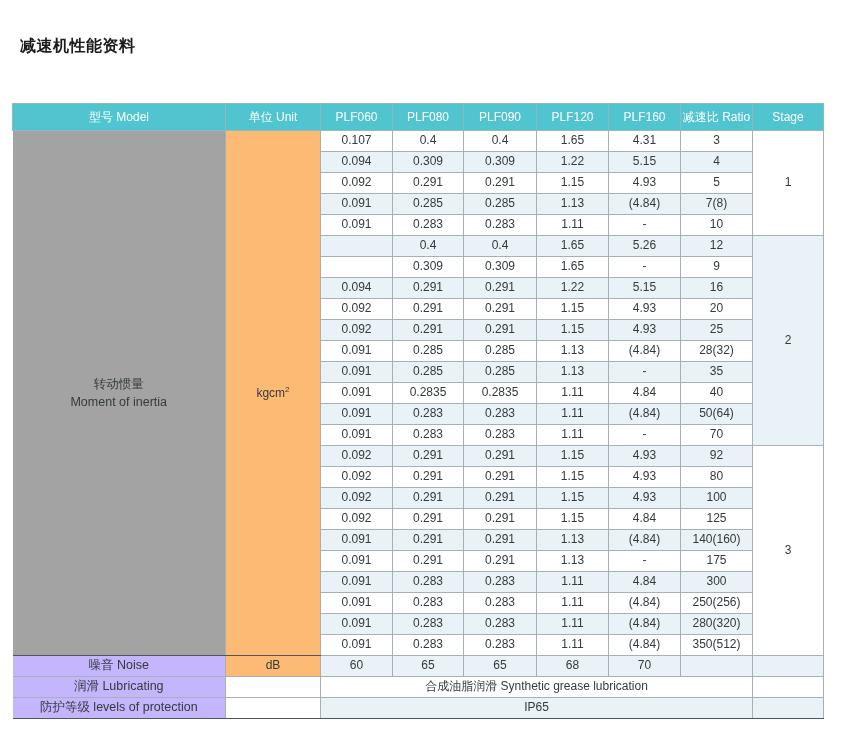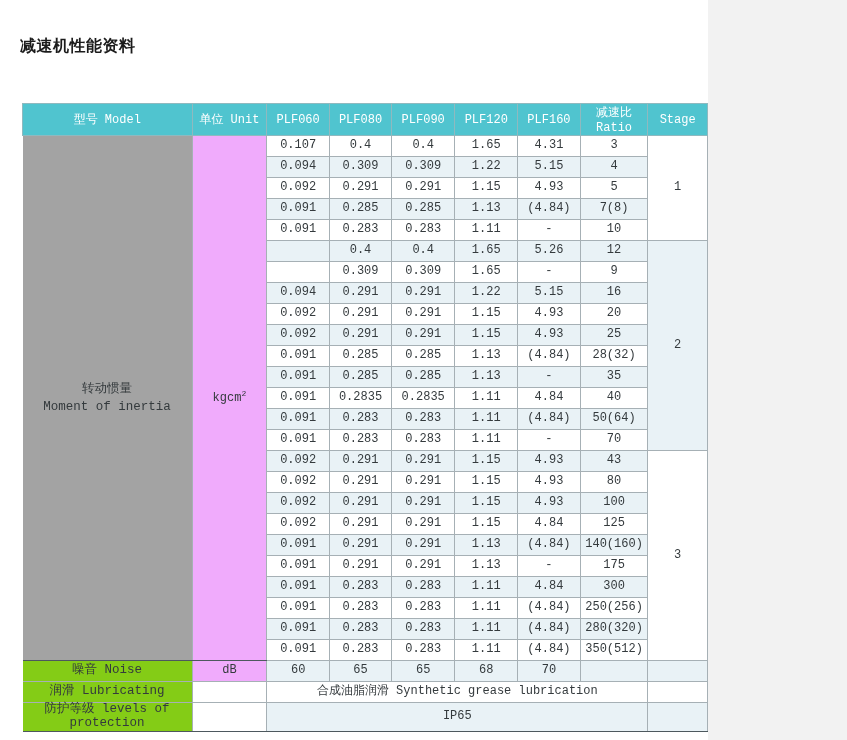--- a/index.html
+++ b/index.html
@@ -1,28 +1,28 @@
 <!DOCTYPE html>
 <html><head>
 <meta charset="utf-8">
 <style>
   html,body{margin:0;padding:0;}
   body{background:#f2f2f2;font-family:"Liberation Sans","DejaVu Sans",sans-serif;}
-  .page{position:relative;width:708px;height:740px;background:#ffffff;overflow:hidden;}
+  .page{position:relative;width:847px;height:740px;background:#ffffff;overflow:hidden;}
   .title-zh{position:absolute;left:20px;top:36px;font-size:16px;font-weight:700;color:#1b1b1b;letter-spacing:.5px;}
   .title-en{position:absolute;left:20px;top:61px;font-size:15px;color:#232323;}
-  table.perf{position:absolute;left:22px;top:103px;border-collapse:collapse;table-layout:fixed;font-size:12px;color:#343a3d;font-family:Liberation Mono, monospace;}
+  table.perf{position:absolute;left:12px;top:103px;border-collapse:collapse;table-layout:fixed;font-size:12px;color:#343a3d;}
   table.perf th{background:#50c4cf;color:#ffffff;font-weight:400;height:26px;border:1px solid #8fb9bf;font-size:12px;padding:0;}
   table.perf td{border:1px solid #a6b0b5;height:20px;text-align:center;vertical-align:middle;padding:0;line-height:1.1;}
   td.stripe{background:#e9f2f6;}
   td.model-cell{text-align:left;padding-left:14px;background:#a3a3a3;}
   td.model-cell div{line-height:18px;font-size:12.5px;}
-  td.unit-cell{background:#f0abfc;}
+  td.unit-cell{background:#fdba74;}
   td.unit-cell sup{font-size:8px;}
-  td.label-cell{text-align:left;padding-left:14px;background:#84cc16;font-size:12.5px;}
+  td.label-cell{text-align:left;padding-left:14px;background:#c4b5fd;font-size:12.5px;}
   .no-left{border-left:none !important;}
   .dark-top{border-top:1px solid #4d585e !important;}
   .dark-bottom{border-bottom:1px solid #4d585e !important;}
 </style>
 </head>
 <body>
 
 <div class="page">
   <div class="title-zh">减速机性能资料</div>
 
@@ -178,21 +178,21 @@
           <td>1.11</td>
           <td>-</td>
           <td>70</td>
         </tr>
         <tr>
           <td class="stripe">0.092</td>
           <td class="stripe">0.291</td>
           <td class="stripe">0.291</td>
           <td class="stripe">1.15</td>
           <td class="stripe">4.93</td>
-          <td class="stripe">43</td>
+          <td class="stripe">92</td>
           <td rowspan="10">3</td>
         </tr>
         <tr>
           <td>0.092</td>
           <td>0.291</td>
           <td>0.291</td>
           <td>1.15</td>
           <td>4.93</td>
           <td>80</td>
         </tr>

